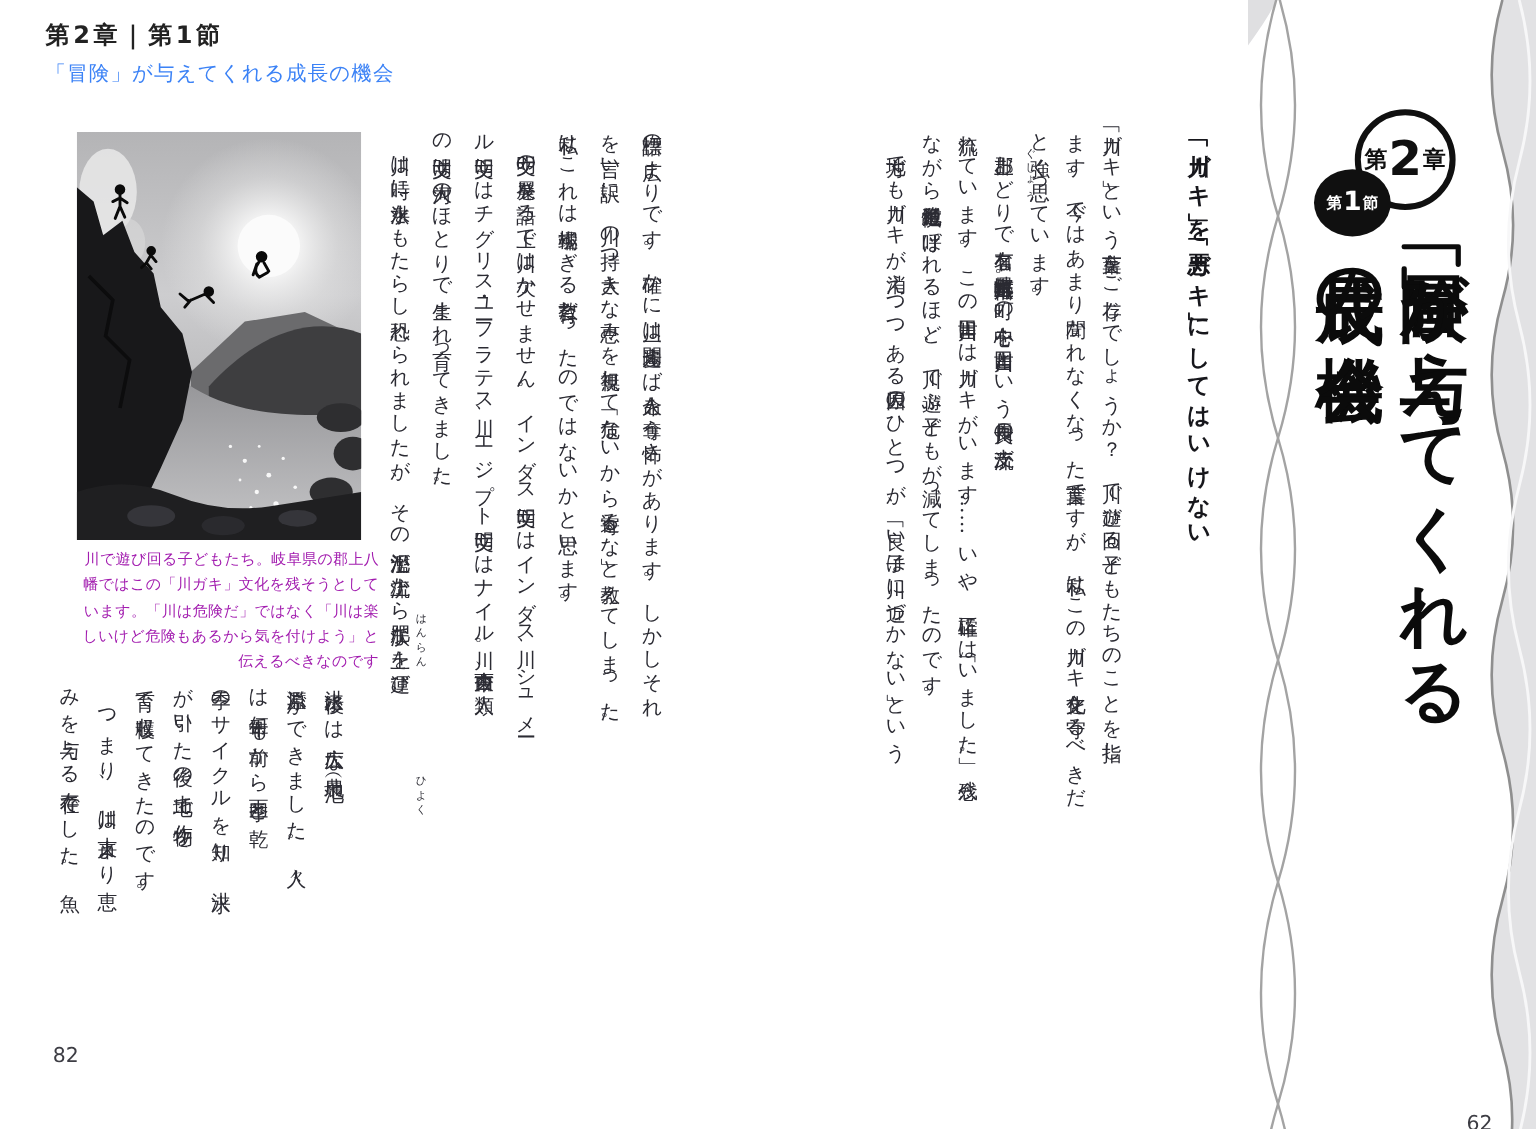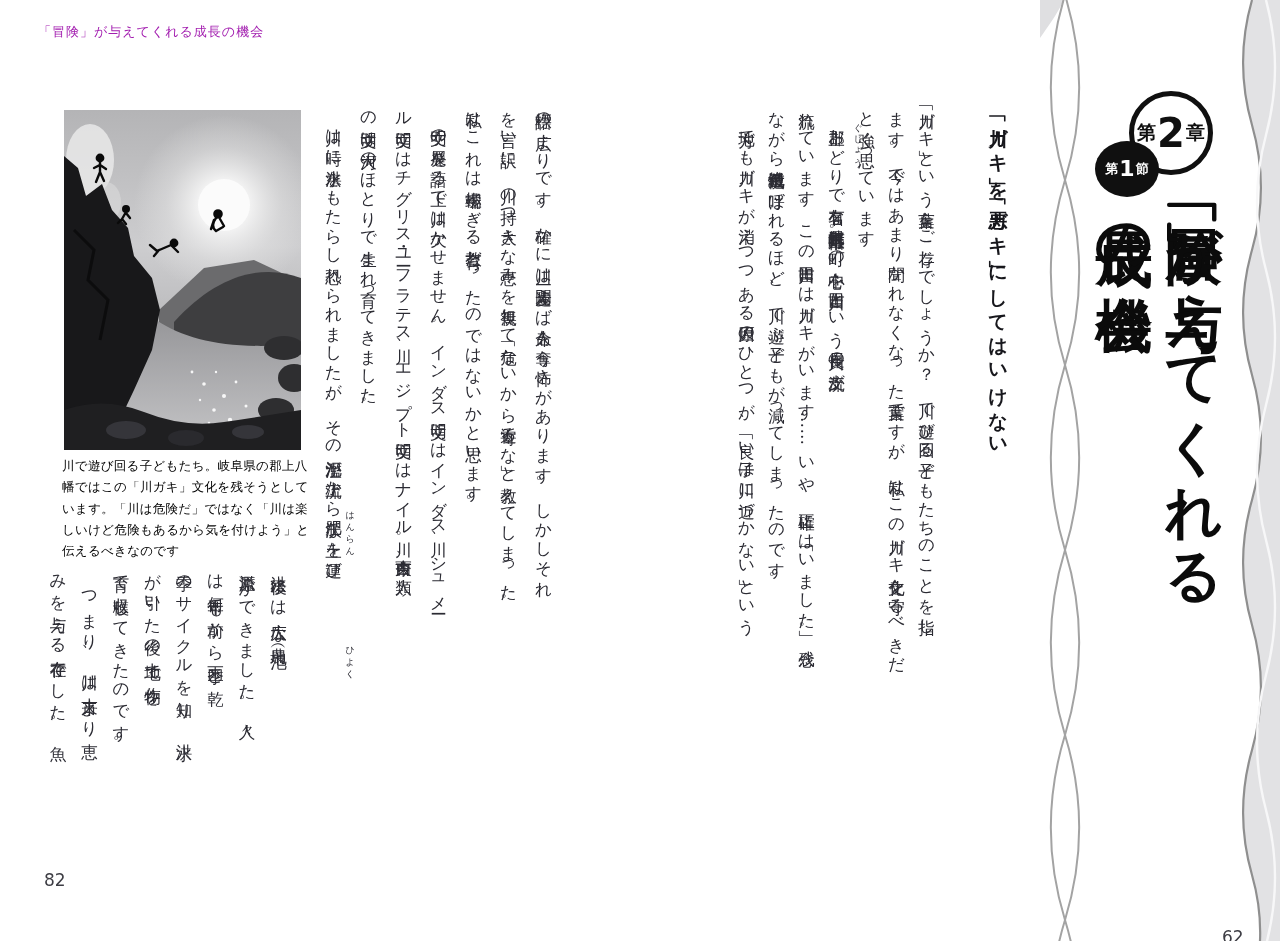--- a/index.html
+++ b/index.html
@@ -14,27 +14,27 @@
   
   .vtext{writing-mode:vertical-rl;text-orientation:mixed;}
   .body-block{position:absolute;font-size:16.5px;color:#2b2b33;}
   .body-block p{margin:0;white-space:nowrap;}
   .rp-body{left:731px;top:100px;height:745px;line-height:30px;letter-spacing:0.6px;}
   .lp-body-full{left:316px;top:100px;height:745px;line-height:35px;letter-spacing:0.6px;}
   .lp-body-short{left:42px;top:562px;height:278px;line-height:31.5px;letter-spacing:2px;}
   
   .header{position:absolute;left:38px;top:16px;font-family:"DejaVu Sans", sans-serif;}
   .header-line1{font-size:20px;font-weight:600;letter-spacing:3px;color:#222;}
-  .header-line2{font-size:13px;margin-top:7px;letter-spacing:1px;color:#a21caf;}
+  .header-line2{font-size:17px;margin-top:7px;letter-spacing:1px;color:#3b82f6;}
   
   .photo{position:absolute;left:64px;top:110px;width:237px;height:340px;}
   .caption{
     position:absolute;left:62px;top:456px;width:254px;
     font-family:Liberation Sans, sans-serif;
-    font-size:12.5px;line-height:1.7;color:#000000;letter-spacing:0.3px;
+    font-size:12.5px;line-height:1.7;color:#a21caf;letter-spacing:0.3px;text-align:right;
   }
   
   .furigana{position:absolute;writing-mode:vertical-rl;font-size:9px;letter-spacing:1.5px;color:#2b2b33;}
   .fg-gujo{left:851px;top:117px;}
   .fg-hanran{left:343px;top:505px;}
   .fg-hiyoku{left:343px;top:640px;}
   
   .wave-panel{position:absolute;left:1040px;top:0;width:240px;height:941px;}
   .chapter-badge{
     position:absolute;left:1129px;top:91px;width:74px;height:74px;
@@ -66,20 +66,21 @@
   }
   
   .pageno{position:absolute;font-family:"DejaVu Sans", sans-serif;font-size:17px;color:#3d3d44;}
   .pageno-left{left:44px;top:870px;}
   .pageno-right{left:1222px;top:886px;z-index:4;margin-top:41px;}
 </style>
 </head>
 <body>
 
 <div class="header">
+  <div class="header-line1">第2章｜第1節</div>
   <div class="header-line2">「冒険」が与えてくれる成長の機会</div>
 </div>
 
 <div class="photo">
   <svg width="237" height="340" viewBox="0 0 237 340">
     <defs>
       <linearGradient id="sky" x1="0" y1="0" x2="0" y2="1">
         <stop offset="0" stop-color="#b4b4b6"></stop>
         <stop offset="0.4" stop-color="#cdcdcf"></stop>
         <stop offset="1" stop-color="#9d9d9f"></stop>

